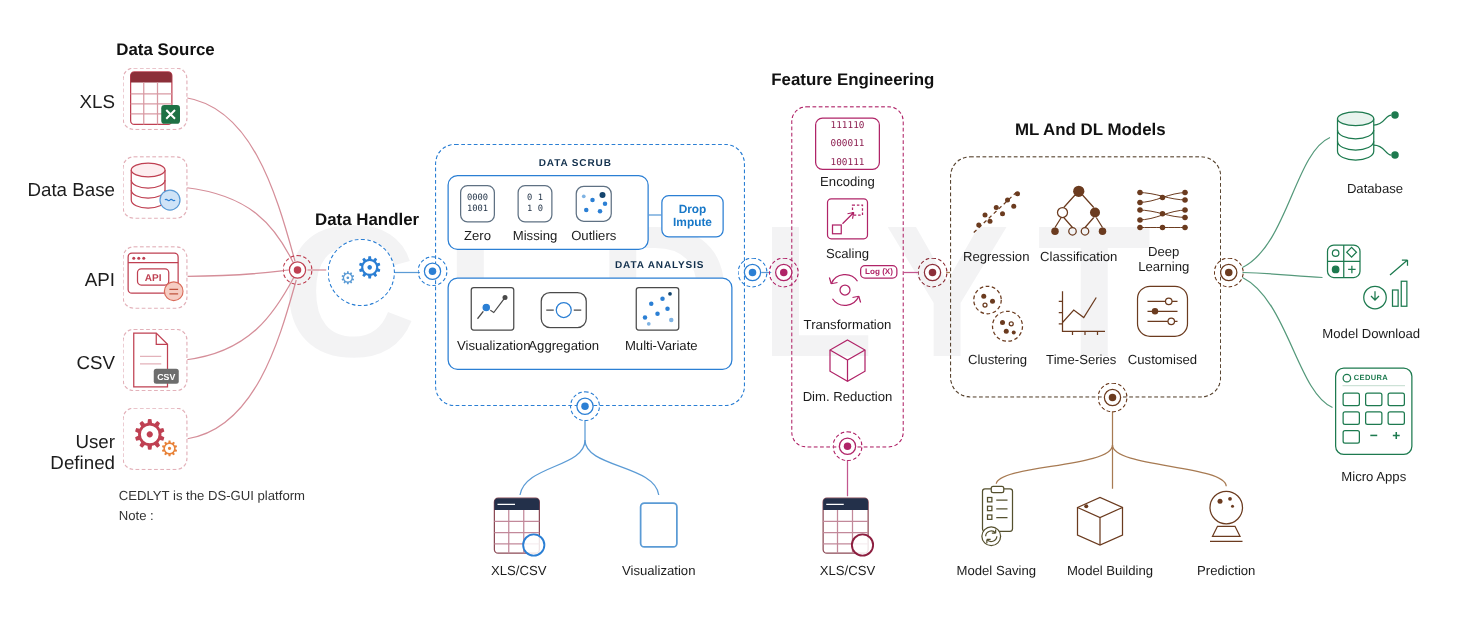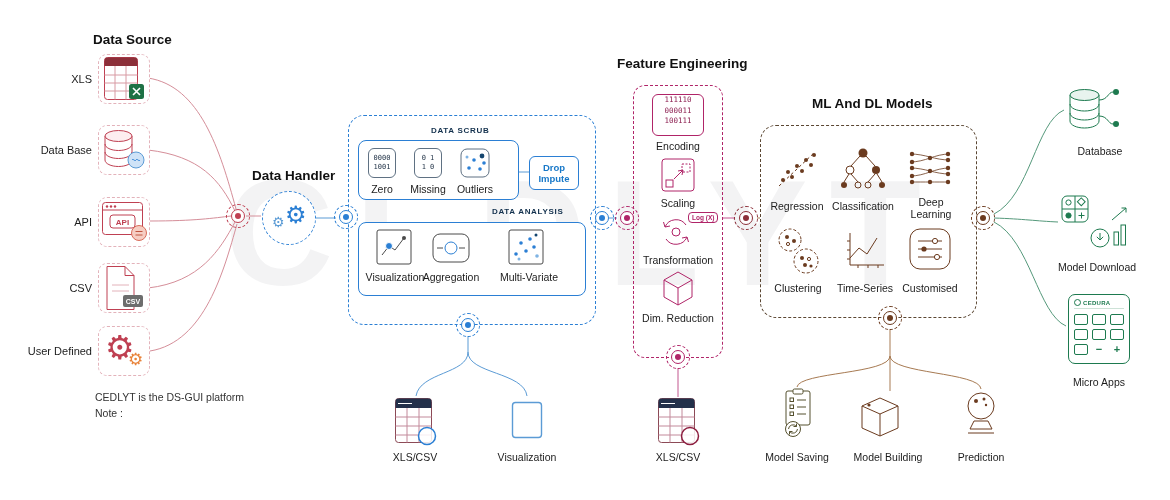--- a/index.html
+++ b/index.html
@@ -10,24 +10,24 @@
   .lbl{position:absolute;font-size:10.5px;color:#1c1c1c;text-align:center;z-index:3}
   .prel{white-space:pre-line}
   .watermark{position:absolute;left:225px;top:158px;font-size:150px;font-weight:800;letter-spacing:22px;color:rgba(10,20,40,.05);z-index:0;line-height:1}
   #wires{position:absolute;left:0;top:0;z-index:1;pointer-events:none}
   .node{position:absolute;width:14px;height:14px;border-radius:50%;background:#fff;border:1.6px solid var(--c);display:flex;align-items:center;justify-content:center;transform:translate(-50%,-50%);z-index:4}
   .node::after{content:"";width:6px;height:6px;border-radius:50%;background:var(--c)}
   .node::before{content:"";position:absolute;width:22px;height:22px;border-radius:50%;border:1px dashed var(--c)}
   .dashed-box{position:absolute;border:1.3px dashed var(--c);border-radius:16px;z-index:2;background:transparent}
   .solid-box{position:absolute;border:1.3px solid var(--c);border-radius:8px;z-index:3;background:#fff}
   .src-box{position:absolute;width:52px;height:50px;border:1px dashed #e3b2ba;border-radius:9px;display:flex;align-items:center;justify-content:center;z-index:3;background:#fff}
-  .src-label{position:absolute;left:6px;width:86px;text-align:right;font-size:11px;color:#1c1c1c;z-index:3}
+  .src-label{position:absolute;left:6px;width:86px;text-align:right;font-size:15px;color:#1c1c1c;z-index:3}
   .sec-cap{position:absolute;font-size:8px;font-weight:bold;letter-spacing:.7px;color:#12304d;z-index:4}
   .mini-num{border:1px solid #5f7183;border-radius:6px;background:#fff;font-family:"DejaVu Sans Mono",monospace;font-size:7px;line-height:1.35;color:#25364a;display:flex;flex-direction:column;align-items:center;justify-content:center}
-  .enc-box{position:absolute;border:1.2px solid #b02468;border-radius:6px;background:#fff;font-family:"DejaVu Sans Mono",monospace;font-size:7.5px;line-height:1.4;color:#8c1e50;display:flex;flex-direction:column;align-items:center;justify-content:flex-start;z-index:3}
+  .enc-box{position:absolute;border:1.2px solid #b02468;border-radius:6px;background:#fff;font-family:"DejaVu Sans Mono",monospace;font-size:7.5px;line-height:1.4;color:#8c1e50;display:flex;flex-direction:column;align-items:center;justify-content:space-between;z-index:3}
   .pill{position:absolute;border:1px solid #b02468;border-radius:4px;color:#b02468;font-size:6.5px;font-weight:bold;padding:1px 3px;background:#fff;z-index:4}
   .drop-box{position:absolute;border:1.3px solid #2b7fd4;border-radius:6px;background:#fff;color:#1878c8;font-size:9.5px;font-weight:bold;text-align:center;display:flex;align-items:center;justify-content:center;z-index:3}
   .note{position:absolute;left:95px;top:390px;font-size:10.5px;color:#333;line-height:1.5;z-index:3}
   .handler-circle{position:absolute;left:262px;top:191px;width:54px;height:54px;border:1.4px dashed #2b7fd4;border-radius:50%;z-index:3;background:#fff}
   .ma-box{position:absolute;left:1068px;top:294px;width:62px;height:70px;border:1.5px solid #1d7a4f;border-radius:7px;background:#fff;padding:4px 5px;z-index:3}
   .ma-head{display:flex;align-items:center;gap:2px;border-bottom:1px solid #cde2d7;padding-bottom:2px}
   .ma-logo{width:7px;height:7px;border:1.3px solid #1d7a4f;border-radius:50%;flex:0 0 auto}
   .ma-brand{font-size:6px;font-weight:bold;color:#1d7a4f;letter-spacing:.3px}
   .ma-grid{display:grid;grid-template-columns:repeat(3,1fr);gap:4px;margin-top:5px}
   .ma-cell{height:11px;border:1.3px solid #1d7a4f;border-radius:2px}

